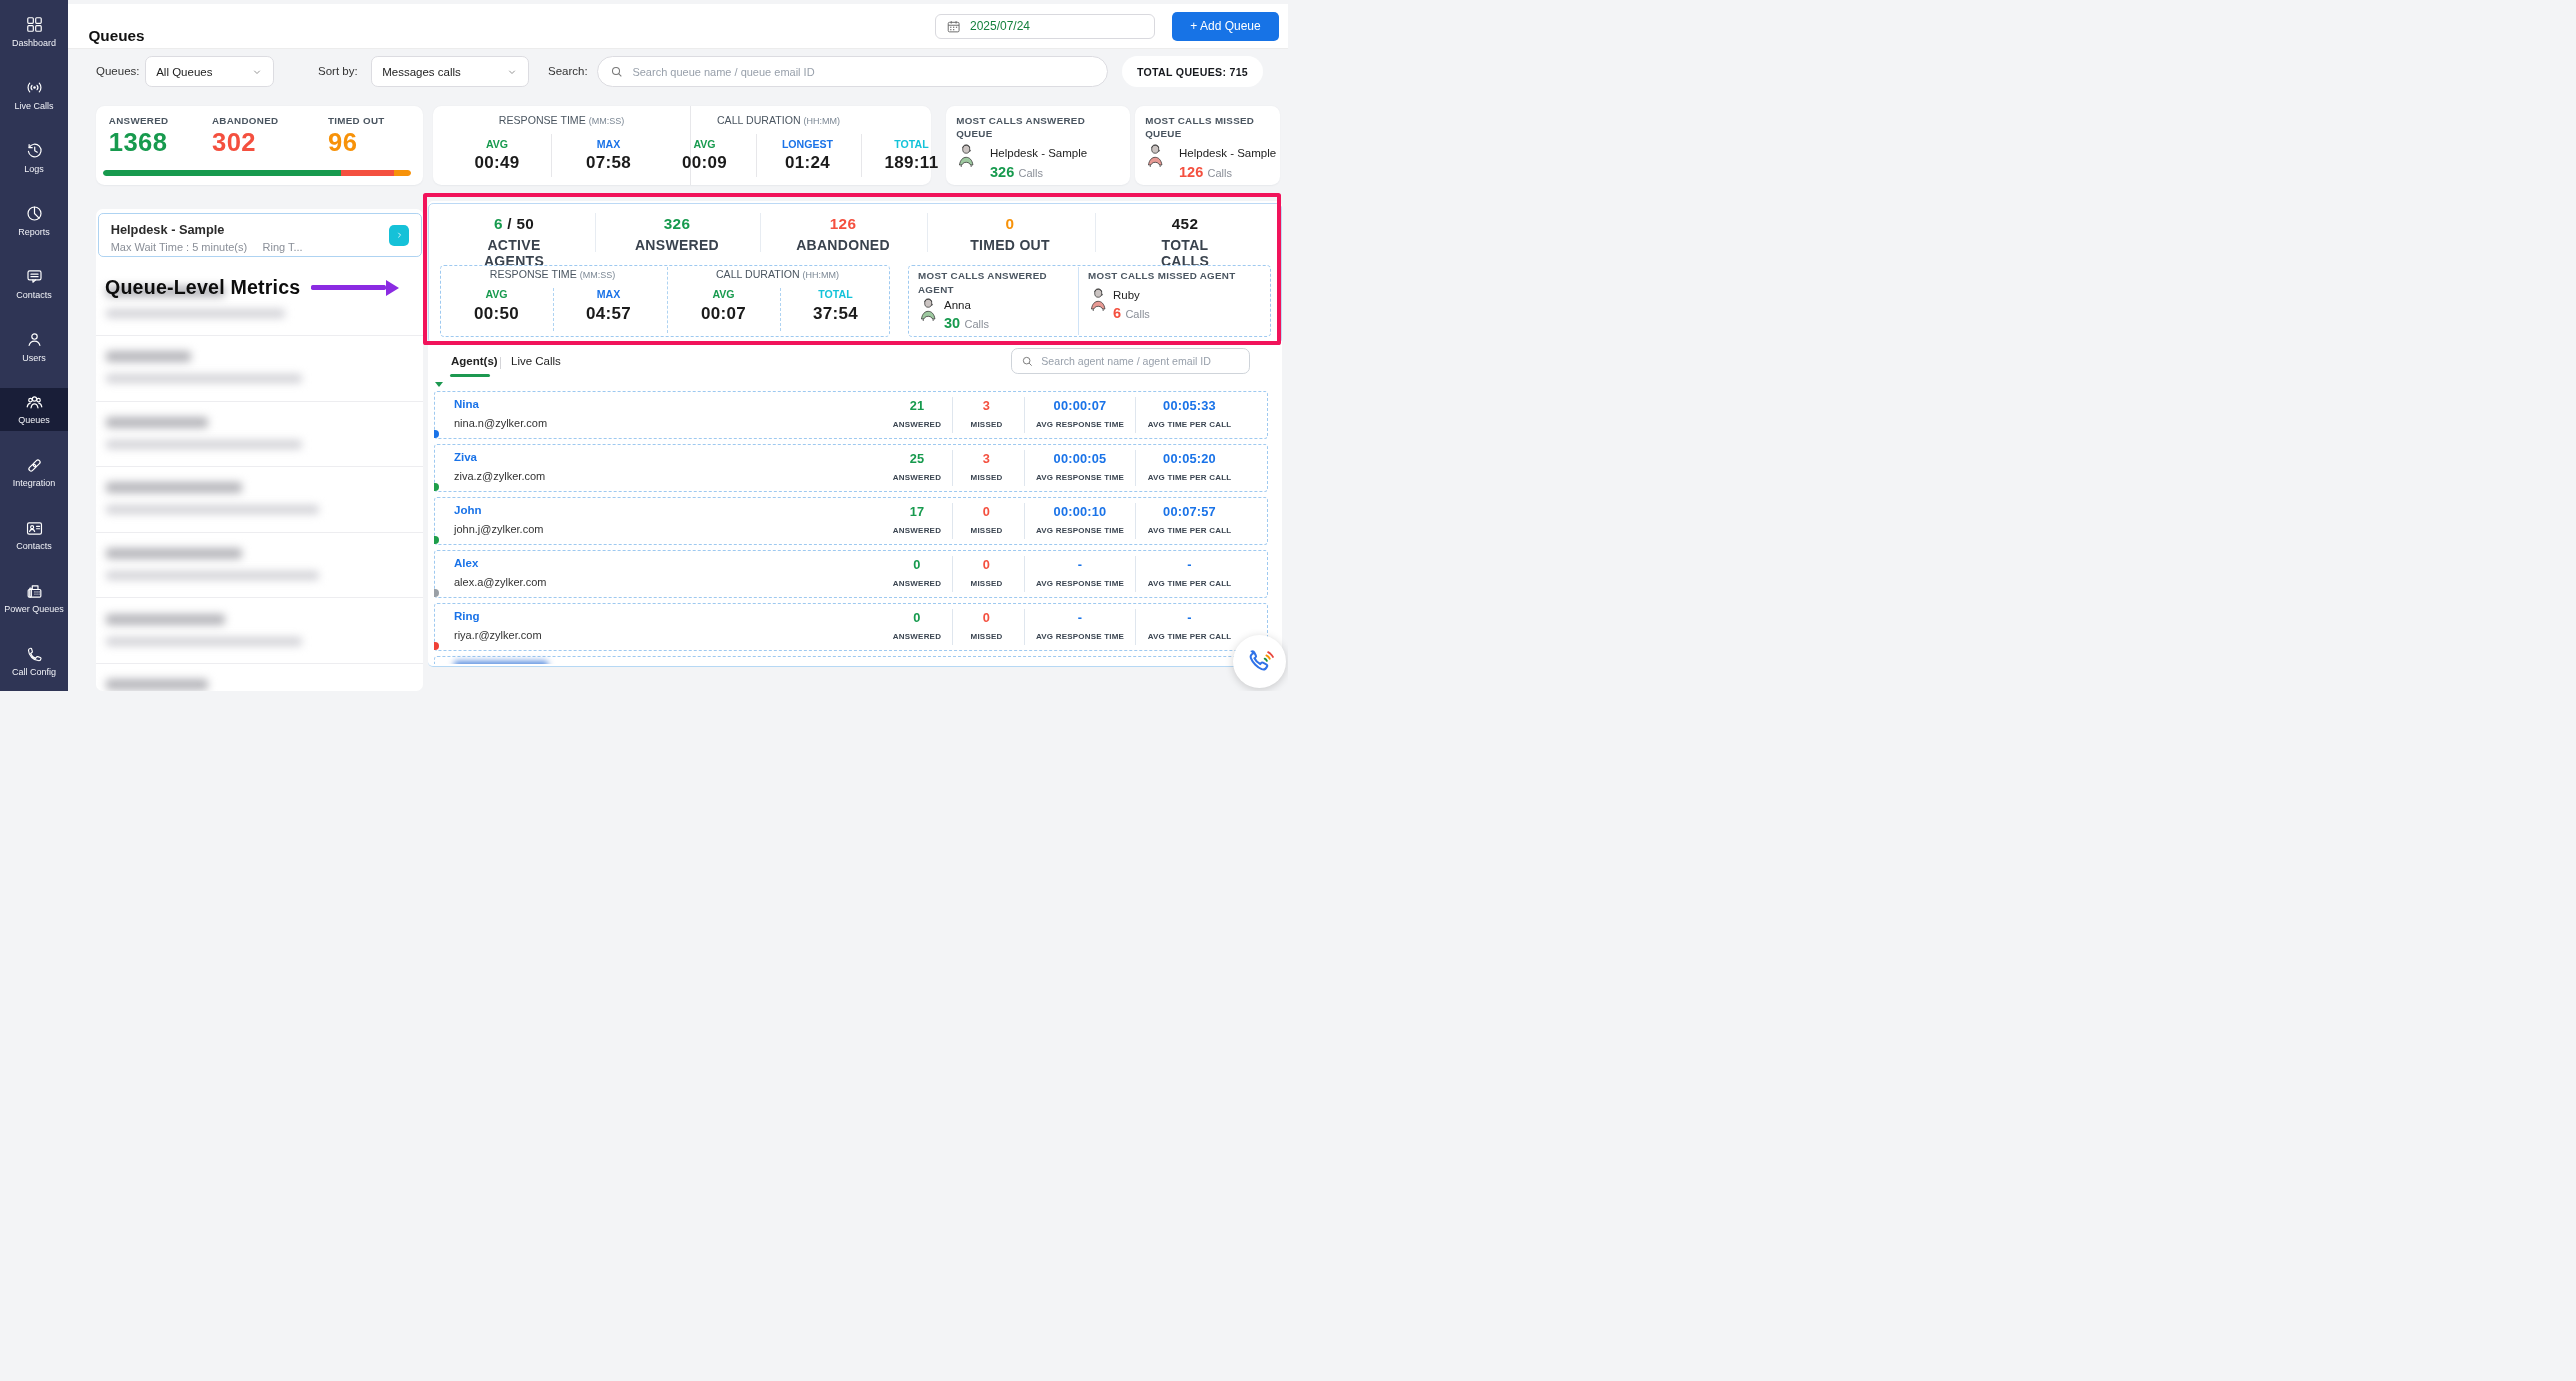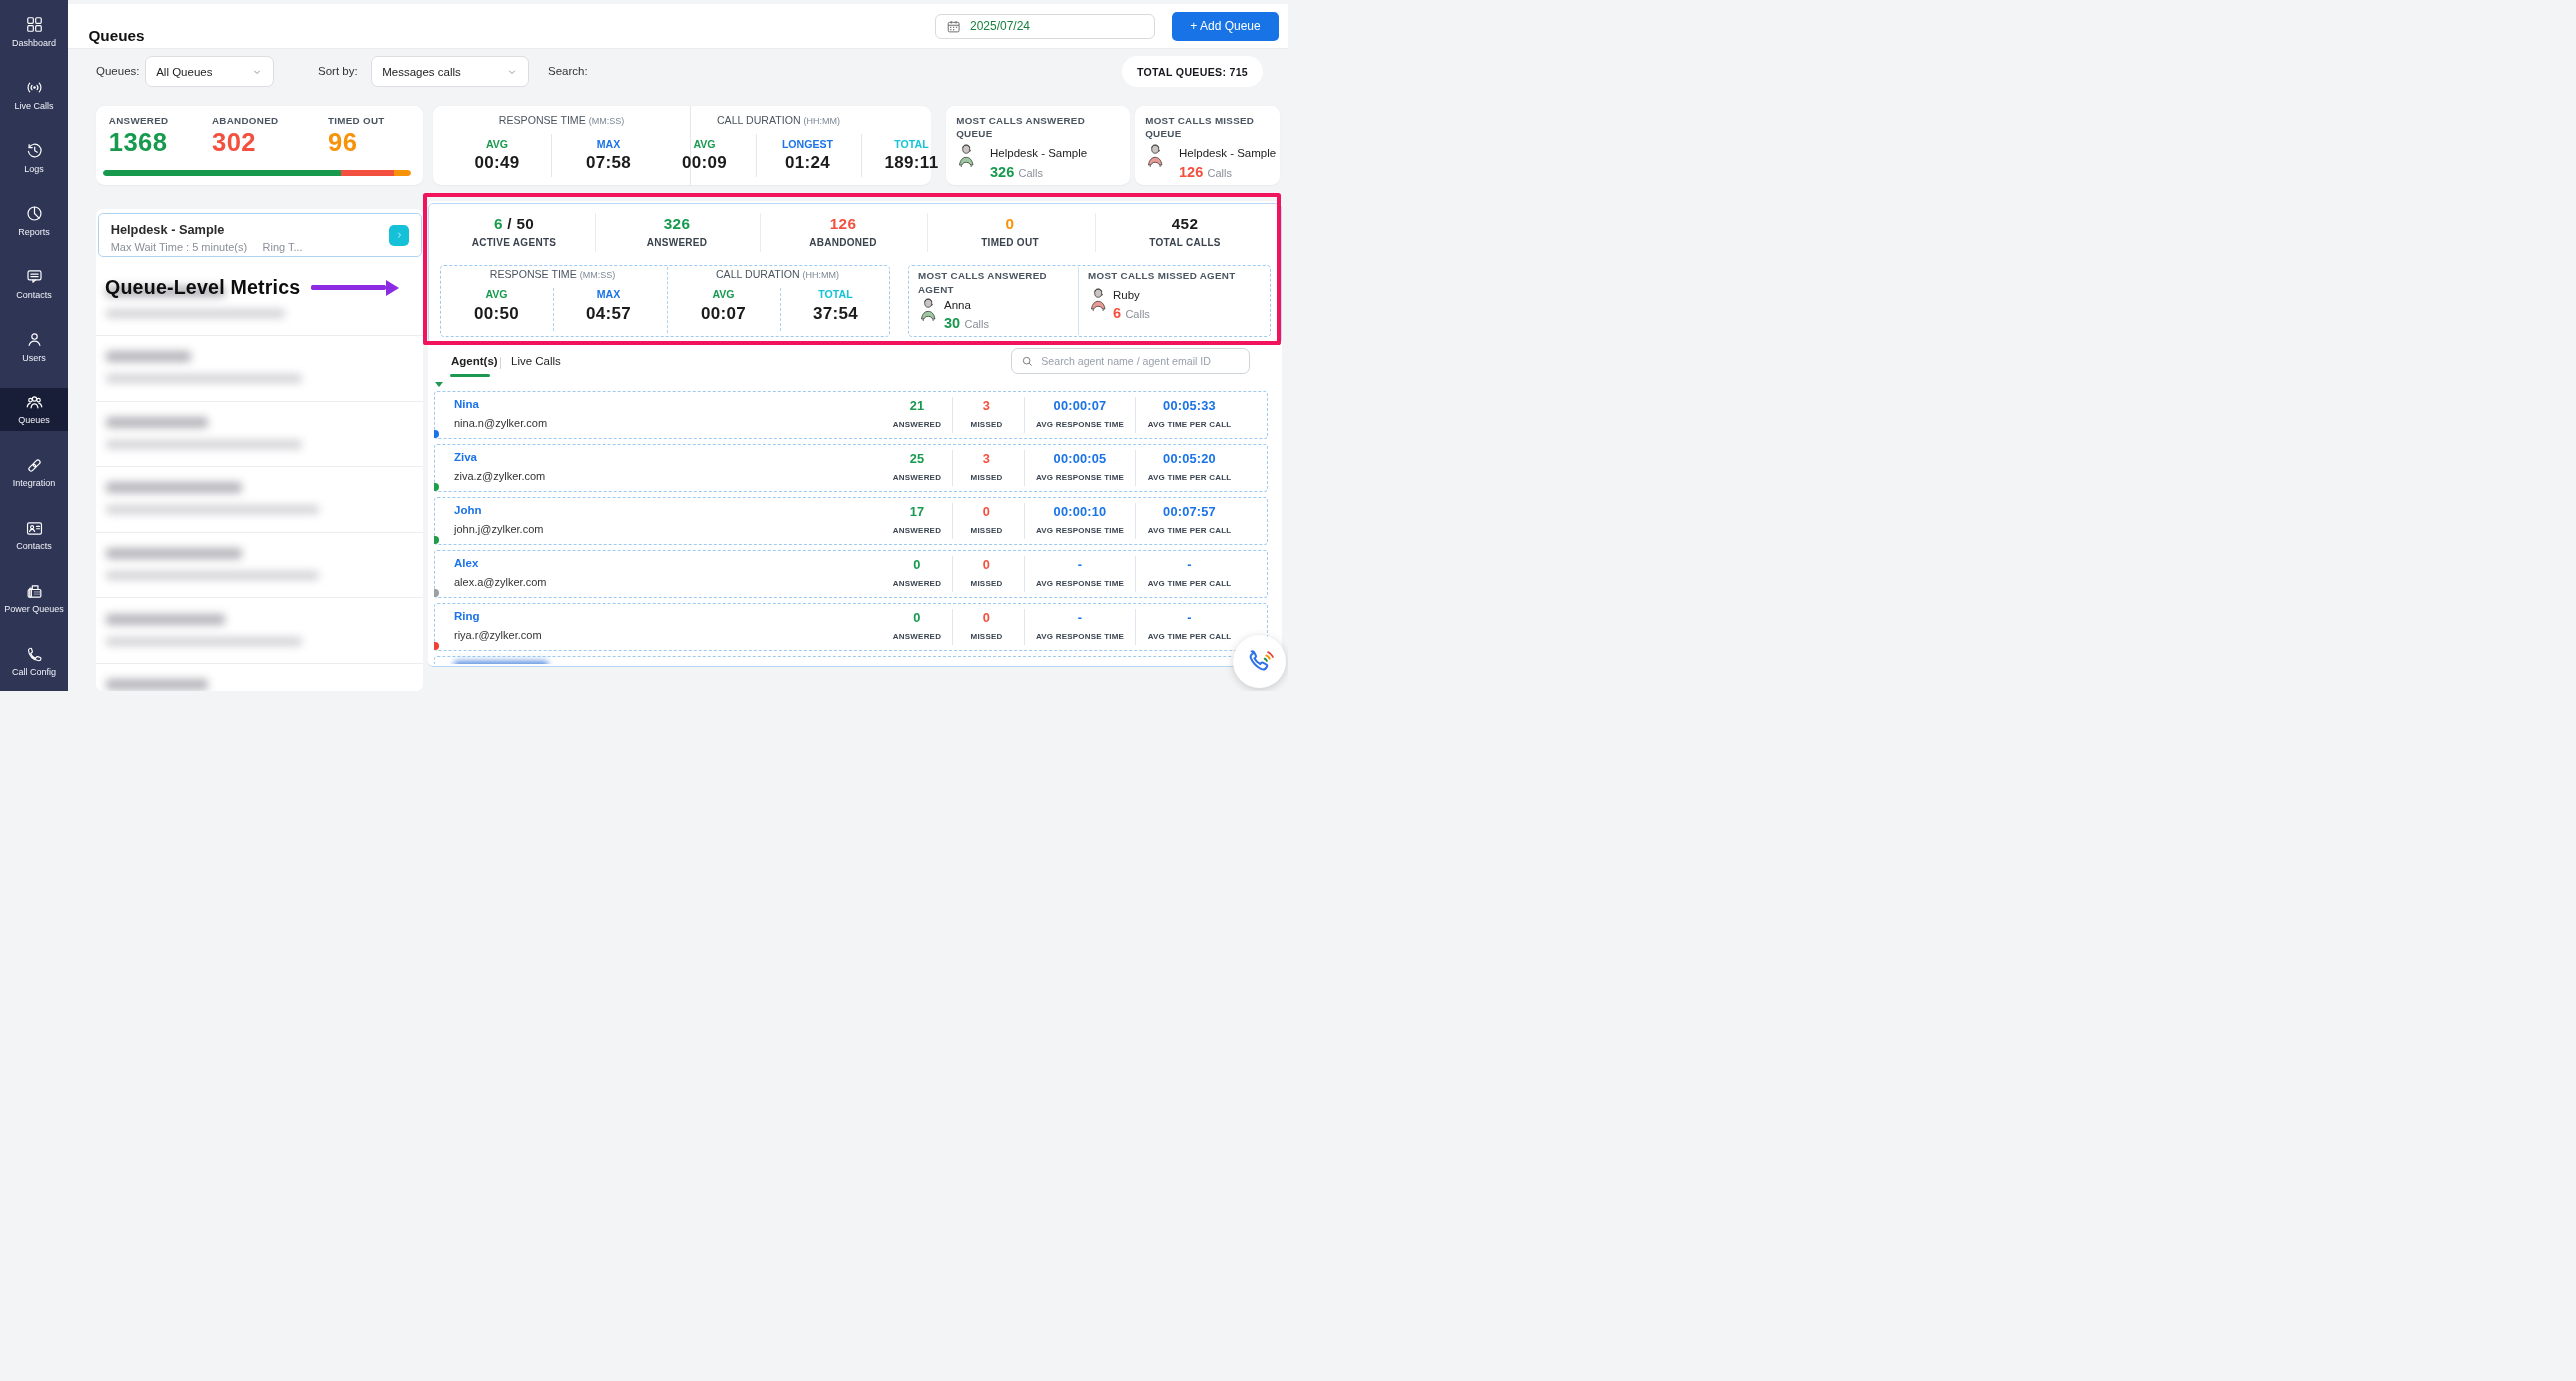--- a/index.html
+++ b/index.html
@@ -67,21 +67,21 @@
   
   #annotation{position:absolute;left:105px;top:276px;z-index:40;display:flex;align-items:center;}
   .ann-text{font-size:19.6px;font-weight:800;color:#0d0d0d;letter-spacing:0.2px;white-space:nowrap;}
   .ann-line{width:75px;height:4.3px;background:#8b2be2;border-radius:1.7px;margin-left:10.2px;}
   .ann-head{width:0;height:0;border-top:8.5px solid transparent;border-bottom:8.5px solid transparent;border-left:13.6px solid #8b2be2;}
   
   #right-panel{position:absolute;left:428px;top:201px;width:854px;height:465px;background:#fff;border-radius:5.1px;
                border-bottom:1.7px solid #b6d8f4;}
   #metrics-border{position:absolute;left:428px;top:203px;width:854px;height:141px;border:1.7px solid #bcd9f5;border-radius:5.1px;box-sizing:border-box;}
   .topval{position:absolute;top:215px;font-size:15.3px;font-weight:700;text-align:center;letter-spacing:0.3px;}
-  .toplbl{position:absolute;top:237px;font-size:10px;font-weight:600;color:#39424d;letter-spacing:0.3px;text-align:center;}
+  .toplbl{position:absolute;top:237px;font-size:14px;font-weight:600;color:#39424d;letter-spacing:0.3px;text-align:center;}
   .topdiv{position:absolute;top:213px;height:39px;width:0.9px;background:#e7ecf2;}
   .dashbox{position:absolute;border:1.3px dashed #9ec9f0;border-radius:4.3px;background:#fff;box-sizing:border-box;}
   .dashdiv{position:absolute;width:0;border-left:1.3px dashed #aed3f2;}
   .soliddiv{position:absolute;width:0.9px;background:#cfe3f7;}
   .avatar svg{width:20.4px;height:24px;}
   
   .tab{position:absolute;top:355px;font-size:11.5px;color:#222;cursor:pointer;}
   .tab.active{font-weight:700;}
   .tabsep{position:absolute;left:500px;top:357px;width:0.9px;height:12px;background:#d4d4d8;}
   .tabline{position:absolute;left:450px;top:374px;width:40px;height:2.6px;background:#1c9850;border-radius:1.7px;}
@@ -272,20 +272,27 @@
         </svg>
     </div>
     <span class="flabel" style="left:250px">Sort by:</span>
     <div class="select" style="left:303px;width:158px">
       <span class="select-value">Messages calls</span>
       <svg class="chev" viewBox="0 0 24 24">
           <path d="M6.5 9.5 12 15l5.5-5.5"></path>
         </svg>
     </div>
     <span class="flabel" style="left:480px">Search:</span>
+    <div class="searchpill" style="left:529px;width:511px">
+      <svg viewBox="0 0 24 24">
+          <circle cx="10.6" cy="10.6" r="6.2"></circle>
+          <path d="M15.2 15.2 20 20"></path>
+        </svg>
+      <input placeholder="Search queue name / queue email ID" style="">
+    </div>
     <div class="totalpill">TOTAL QUEUES: 715</div>
   </div>
 
   <div class="card" style="left:96px;top:106px;width:327px;height:79px">
     <span class="statlbl" style="left:12.8px;top:9.4px">ANSWERED</span>
     <span class="bignum green" style="left:12.8px;top:22px">1368</span>
     <span class="statlbl" style="left:116px;top:9.4px">ABANDONED</span>
     <span class="bignum red" style="left:116px;top:22px">302</span>
     <span class="statlbl" style="left:232px;top:9.4px">TIMED OUT</span>
     <span class="bignum orange" style="left:232px;top:22px">96</span>

